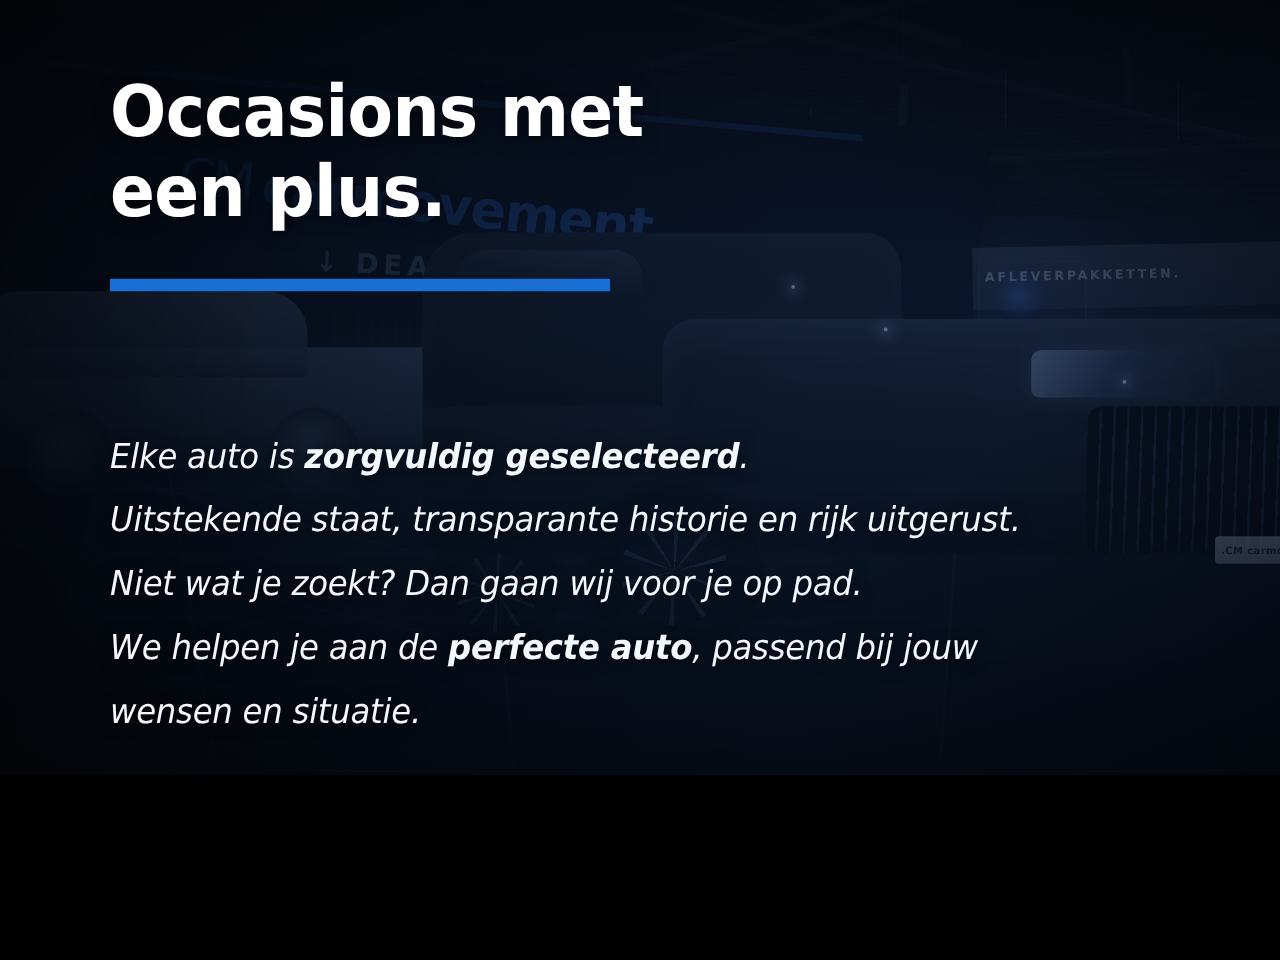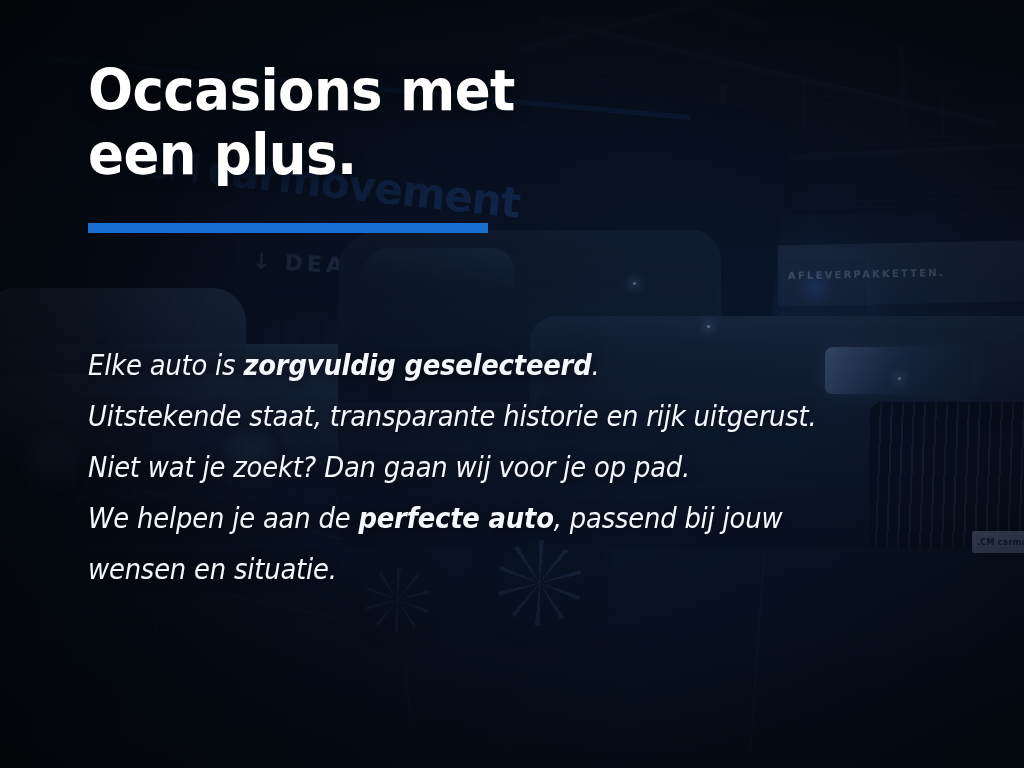--- a/index.html
+++ b/index.html
@@ -8,21 +8,21 @@
     padding: 0;
     background: #000;
   }
   body {
     font-family: "DejaVu Sans", sans-serif;
   }
 
   .poster {
     position: relative;
     width: 1024px;
-    height: 768px;
+    height: 620px;
     overflow: hidden;
     background: #ec4899;
   }
 
   
   .photo {
     position: absolute;
     inset: 0;
     overflow: hidden;
     background:

